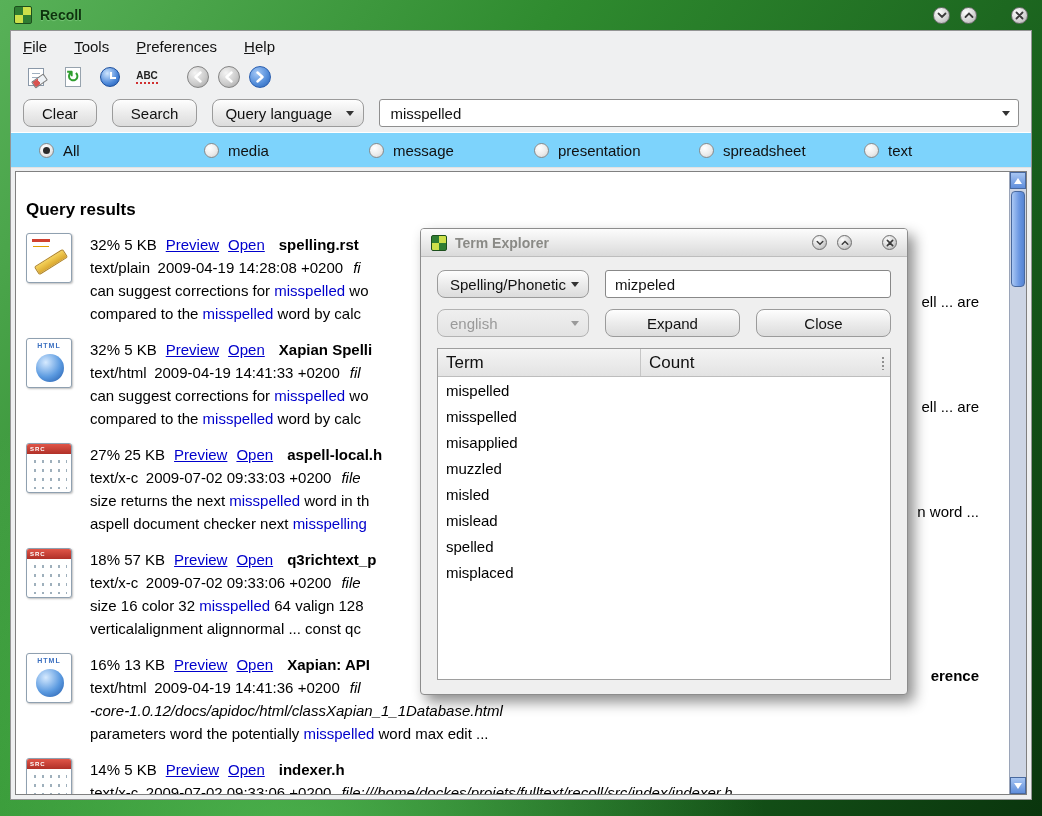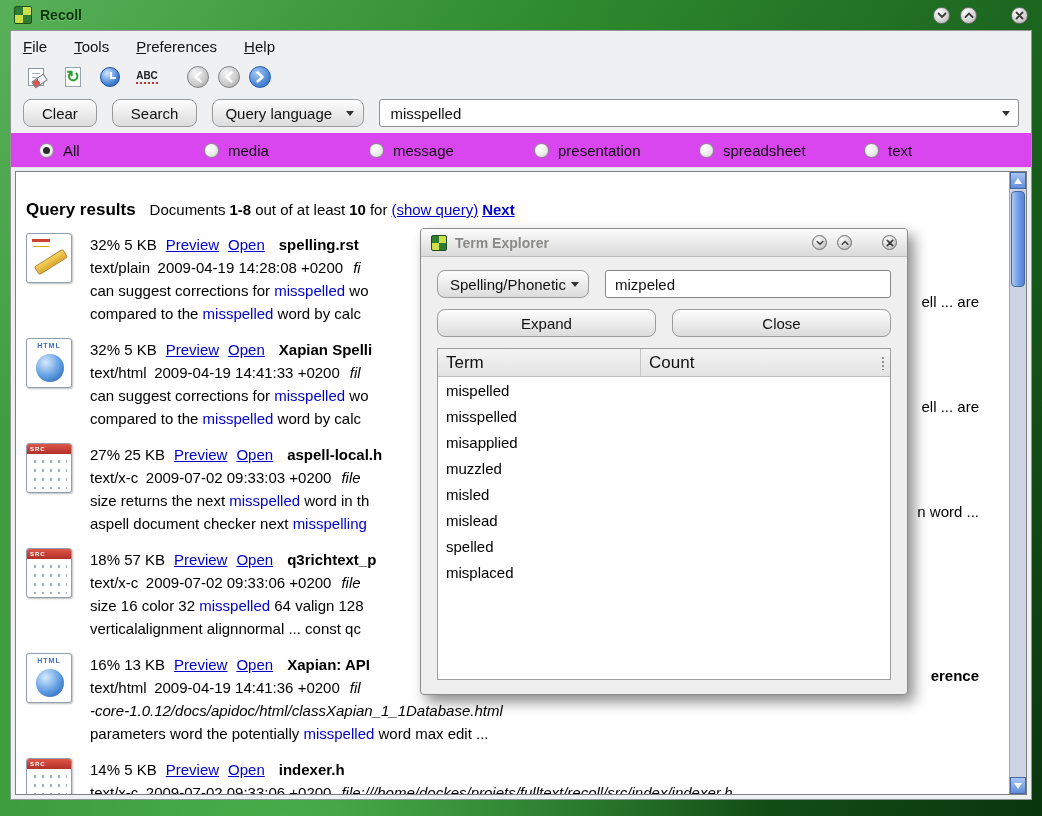--- a/index.html
+++ b/index.html
@@ -57,21 +57,21 @@
     border:1px solid #9b9b9b;border-radius:8px;font-size:15px;color:#111;padding:0 18px;box-sizing:border-box;}
   .combo{position:relative;justify-content:flex-start;padding:0 26px 0 12px;}
   .dd-arrow{position:absolute;right:9px;top:50%;margin-top:-2px;width:0;height:0;
     border-left:4px solid transparent;border-right:4px solid transparent;border-top:5px solid #333;}
   .dd-arrow.dim{border-top-color:#9a9a9a;}
   .ql{width:152px;}
   .search-field{flex:1;position:relative;}
   .search-field input{width:100%;height:28px;border:1px solid #8f8f8f;border-radius:3px;
     padding:0 28px 0 10px;font-size:15px;font-family:"Liberation Sans",sans-serif;box-sizing:border-box;background:#fff;color:#111;}
   
-  .filter-row{height:34px;display:flex;align-items:center;padding-left:28px;background:#d946ef;
+  .filter-row{height:34px;display:flex;align-items:center;padding-left:28px;background:#7dd3fc;
     border-top:1px solid #ffffff;border-bottom:1px solid #e2e2e2;}
   .filter-item{display:flex;align-items:center;gap:9px;width:165px;font-size:15px;color:#111;}
   .radio{width:15px;height:15px;border-radius:50%;position:relative;flex:none;
     background:radial-gradient(circle at 35% 30%,#ffffff,#ececec 55%,#cfcfcf);border:1px solid #8a8a8a;box-sizing:border-box;}
   .radio.sel::after{content:"";position:absolute;inset:3px;border-radius:50%;background:#2b2b2b;}
   
   .results{flex:1;margin:3px 4px 4px 4px;border:1px solid #808080;background:#fff;position:relative;overflow:hidden;}
   .results-inner{position:absolute;inset:0 17px 0 0;overflow:hidden;padding:8px 0 0 10px;color:#000;}
   .rheader{display:flex;align-items:baseline;font-size:15px;white-space:nowrap;margin-top:20px;}
   .rheading{font-size:17px;font-weight:bold;margin-right:14px;}
@@ -254,23 +254,20 @@
       <span class="filter-item">
           <span class="radio"></span>
           <span>text</span>
         </span>
     </div>
 
     <div class="results">
       <div class="results-inner">
         <div class="rheader">
           <span class="rheading">Query results</span>
-          <span>
-            <span>Documents</span><b>1-8</b><span>out of at least</span><b>10</b><span>for</span><a class="rlink">(show query)</a><a class="rlink bold">Next</a>
-          </span>
         </div>
         <div>
             <div class="result">
               <div class="ricon">
                 <div class="page">
                   <div class="scribble"></div>
                   <div class="pencil"></div>
                 </div>
               </div>
               <div class="rbody">
@@ -386,20 +383,24 @@
     </div>
     <div class="dlg-body">
       <div class="dlg-row">
         <span class="btn combo sp">
             <span>Spelling/Phonetic</span>
             <span class="dd-arrow"></span>
           </span>
         <input class="termq" value="mizpeled" style="">
       </div>
       <div class="dlg-row">
+        <span class="btn combo lang">
+            <span>english</span>
+            <span class="dd-arrow dim"></span>
+          </span>
         <span class="btn dlgbtn">Expand</span>
         <span class="btn dlgbtn">Close</span>
       </div>
       <div class="term-table">
         <div class="tt-header">
           <span class="tt-h1">Term</span>
           <span class="tt-h2">Count</span>
           <span class="tt-handle"></span>
         </div>
         <div class="tt-body">

